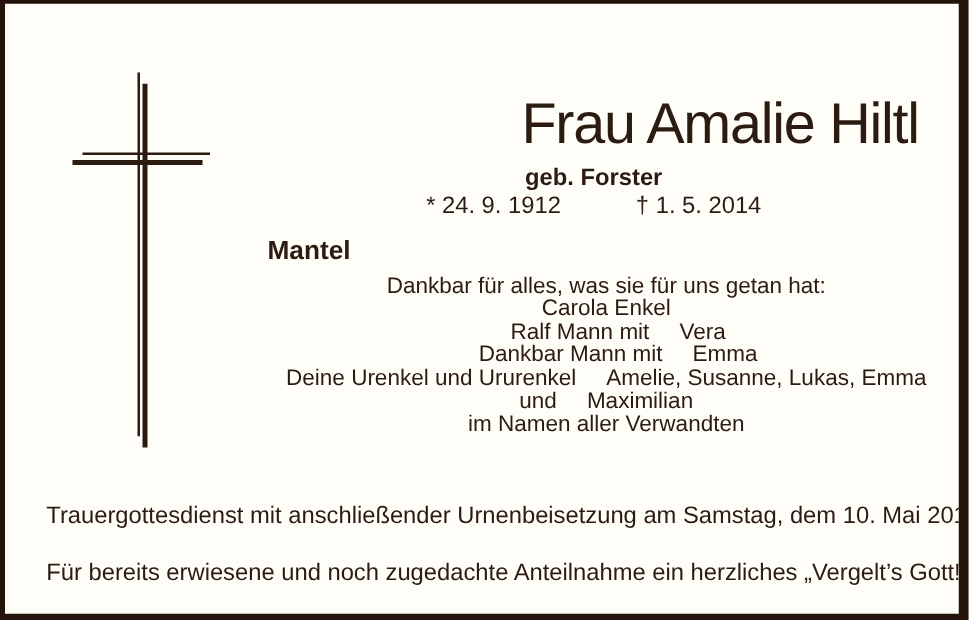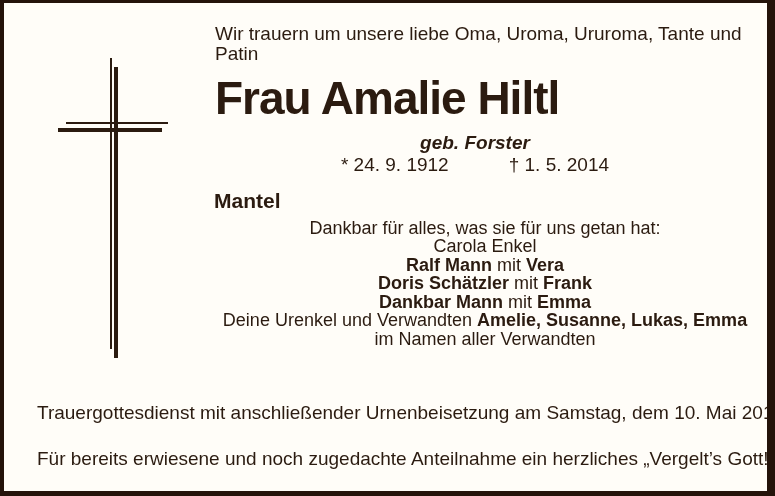--- a/index.html
+++ b/index.html
@@ -31,41 +31,41 @@
   .cross-h-thick { left: 54px;  top: 125px; width: 104px; height: 4px; }
 
   .abs { position: absolute; }
 
   .intro {
     left: 211px; top: 21px; width: 520px;
     font-size: 19px; line-height: 20px; white-space: nowrap;
   }
   .name {
     left: 211px; top: 71px; width: 520px;
-    font-size: 46px; line-height: 48px; font-weight: bold;
-    text-align: left; letter-spacing: -1px; white-space: nowrap;
+    font-size: 46px; line-height: 48px; font-weight: normal;
+    text-align: right; letter-spacing: -1px; white-space: nowrap;
   }
   .maiden {
     left: 211px; top: 130px; width: 520px;
-    font-size: 19px; line-height: 20px; font-weight: bold; text-align: center; font-style: italic;
+    font-size: 19px; line-height: 20px; font-weight: bold; text-align: center;
   }
   .dates {
     left: 211px; top: 152px; width: 520px;
     display: flex; justify-content: center; gap: 60px;
     font-size: 19px; line-height: 20px; white-space: nowrap;
   }
   .place {
     left: 210px; top: 188px;
     font-size: 21px; line-height: 20px; font-weight: bold;
   }
   .tribute {
     left: 211px; top: 215.5px; width: 540px;
     font-size: 18px; line-height: 18.5px; white-space: nowrap; text-align: center;
   }
-  .tribute .b { font-weight: bold; }
+  .tribute .b { font-weight: normal; margin-left: 19px; }
 
   .service {
     left: 33px; top: 398px; width: 730px;
     font-size: 19px; line-height: 23px; white-space: nowrap;
   }
   .thanks {
     left: 33px; top: 444px; width: 730px;
     font-size: 19px; line-height: 23px; white-space: nowrap;
   }
 </style>
@@ -74,43 +74,39 @@
 
 <div class="page">
 
   <div>
     <div class="cross-line cross-v-thin"></div>
     <div class="cross-line cross-v-thick"></div>
     <div class="cross-line cross-h-thin"></div>
     <div class="cross-line cross-h-thick"></div>
   </div>
 
-  <div class="abs intro">
-      <div>Wir trauern um unsere liebe Oma, Uroma, Ururoma, Tante und</div>
-      <div>Patin</div>
-    </div>
 
   <div class="abs name">Frau Amalie Hiltl</div>
 
   <div class="abs maiden">geb. Forster</div>
 
   <div class="abs dates">
     <span>* 24. 9. 1912</span>
     <span>† 1. 5. 2014</span>
   </div>
 
   <div class="abs place">Mantel</div>
 
   <div class="abs tribute">
       <div><span>Dankbar für alles, was sie für uns getan hat:</span></div>
       <div><span>Carola Enkel</span></div>
       <div><span class="b">Ralf Mann</span><span> mit </span><span class="b">Vera</span></div>
-      <div><span class="b">Doris Schätzler</span><span> mit </span><span class="b">Frank</span></div>
       <div><span class="b">Dankbar Mann</span><span> mit </span><span class="b">Emma</span></div>
-      <div><span>Deine Urenkel und Verwandten </span><span class="b">Amelie, Susanne, Lukas, Emma</span></div>
+      <div><span>Deine Urenkel und Ururenkel </span><span class="b">Amelie, Susanne, Lukas, Emma</span></div>
+      <div><span>und </span><span class="b">Maximilian</span></div>
       <div><span>im Namen aller Verwandten</span></div>
     </div>
 
   <div class="abs service">
       <div>Trauergottesdienst mit anschließender Urnenbeisetzung am Samstag, dem 10. Mai 2014,</div>
     </div>
 
   <div class="abs thanks">Für bereits erwiesene und noch zugedachte Anteilnahme ein herzliches „Vergelt’s Gott!“.</div>
 
 </div>

